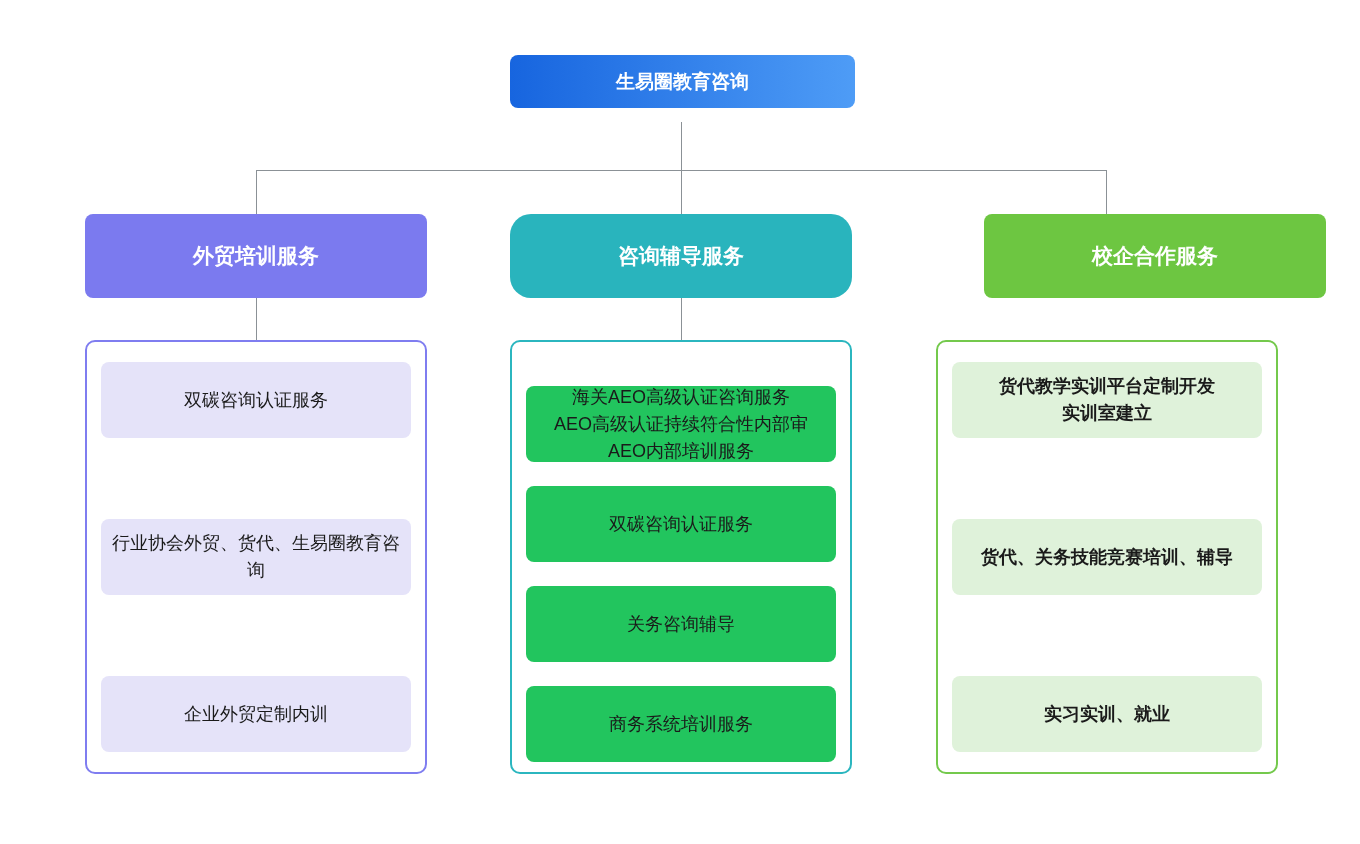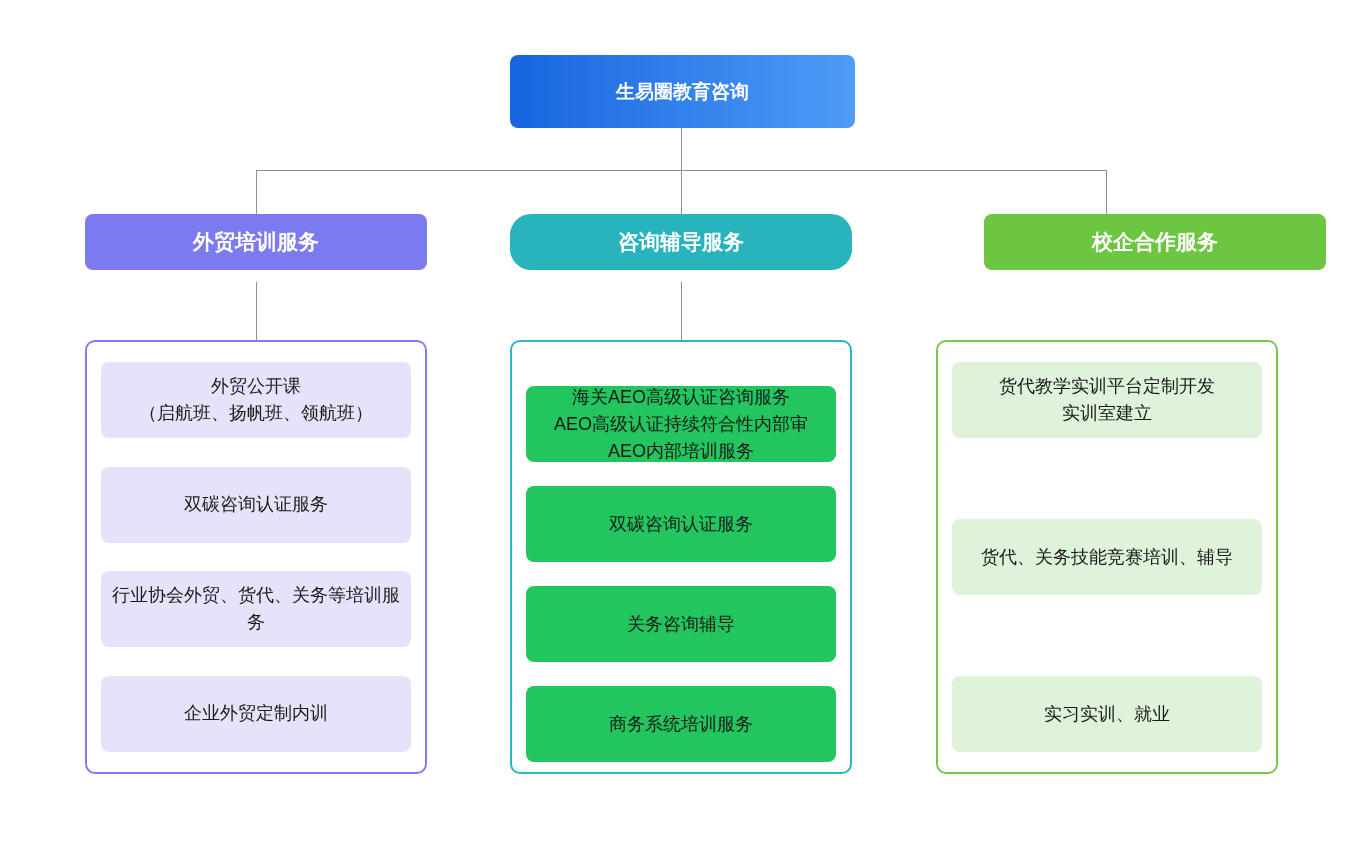--- a/index.html
+++ b/index.html
@@ -27,36 +27,36 @@
   .l-drop-1      { left: 256px; top: 170px; height: 44px; }
   .l-drop-2      { left: 681px; top: 170px; height: 44px; }
   .l-drop-3      { left: 1106px; top: 170px; height: 44px; }
   .l-branch-1    { left: 256px; top: 282px; height: 58px; }
   .l-branch-2    { left: 681px; top: 282px; height: 58px; }
 
   
   .root-node {
     position: absolute;
     left: 510px; top: 55px;
-    width: 345px; height: 73px;
+    width: 345px; height: 53px;
     border-radius: 8px;
     background: linear-gradient(90deg, #1765df 0%, #4e9cf6 100%);
     color: #ffffff;
     font-size: 19px;
     font-weight: bold;
     display: flex;
     align-items: center;
     justify-content: center;
   }
 
   
   .branch-header {
     position: absolute;
     top: 214px;
-    width: 342px; height: 56px;
+    width: 342px; height: 84px;
     border-radius: 8px;
     color: #ffffff;
     font-size: 21px;
     font-weight: bold;
     display: flex;
     align-items: center;
     justify-content: center;
   }
   .bh-1 { left: 85px;  background: #7b7aef; }
   .bh-2 { left: 510px; background: #29b4bd; border-radius: 21px; }
@@ -71,21 +71,21 @@
     border-radius: 10px;
     background: #ffffff;
     border: 2px solid;
     padding: 20px 14px;
     display: flex;
     flex-direction: column;
     justify-content: space-between;
   }
   .bc-1 { left: 85px;  border-color: #7f7df0; }
   .bc-2 { left: 510px; border-color: #2bb6bf; }
-  .bc-3 { left: 936px; border-color: #74c94c; }
+  .bc-3 { left: 936px; border-color: #74c94c; font-weight: bold; }
 
   .org-item {
     border-radius: 8px;
     min-height: 76px;
     box-sizing: border-box;
     padding: 8px 10px;
     display: flex;
     align-items: center;
     justify-content: center;
     text-align: center;
@@ -119,24 +119,22 @@
     <span>外贸培训服务</span>
   </div>
   <div class="branch-header bh-2">
     <span>咨询辅导服务</span>
   </div>
   <div class="branch-header bh-3">
     <span>校企合作服务</span>
   </div>
 
   <div class="branch-container bc-1">
-    <div class="org-item">外贸公开课
-（启航班、扬帆班、领航班）</div>
     <div class="org-item">双碳咨询认证服务</div>
-    <div class="org-item">行业协会外贸、货代、关务等培训服务</div>
+    <div class="org-item">行业协会外贸、货代、生易圈教育咨询</div>
     <div class="org-item">企业外贸定制内训</div>
   </div>
 
   <div class="branch-container bc-2">
     <div class="org-item">海关AEO高级认证咨询服务
 AEO高级认证持续符合性内部审
 AEO内部培训服务</div>
     <div class="org-item">双碳咨询认证服务</div>
     <div class="org-item">关务咨询辅导</div>
     <div class="org-item">商务系统培训服务</div>

